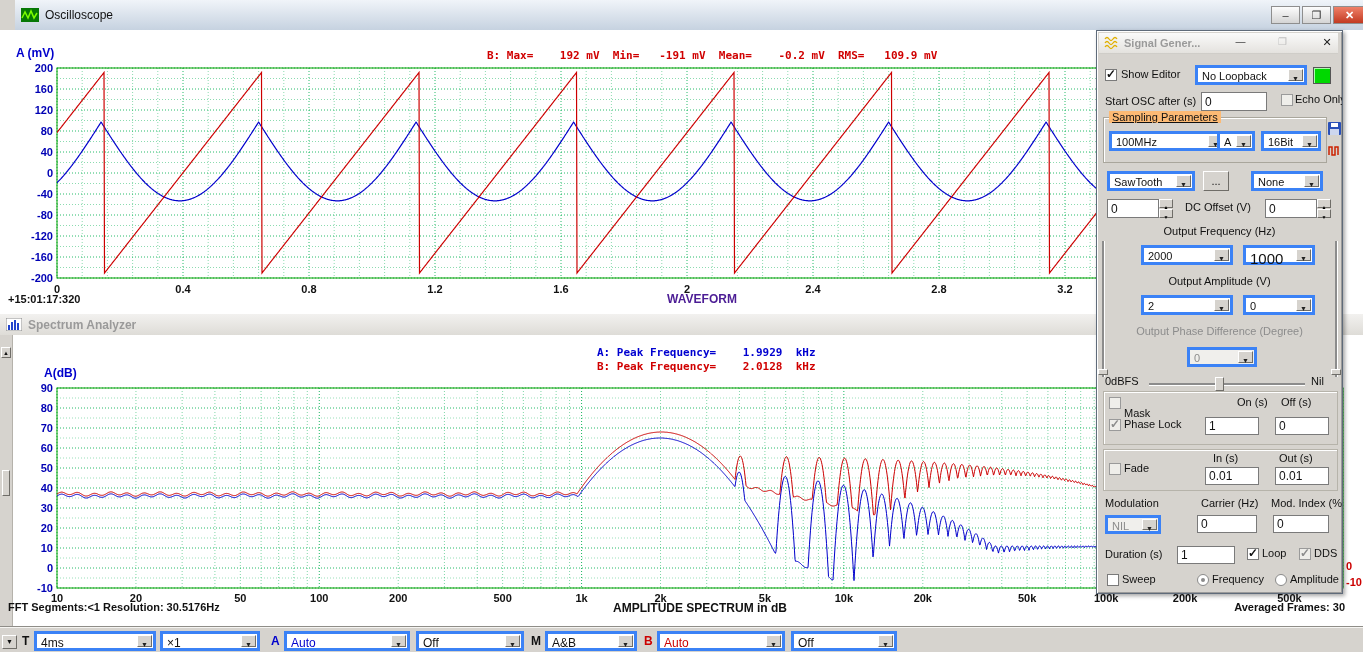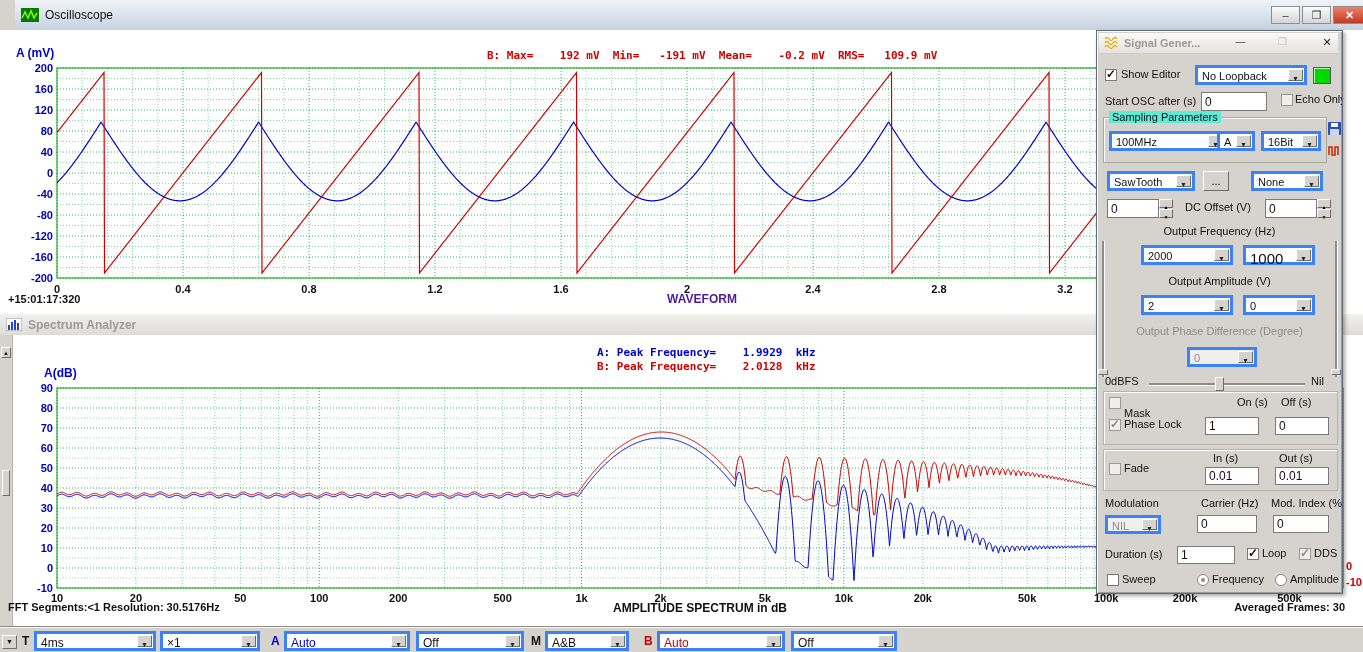--- a/index.html
+++ b/index.html
@@ -314,21 +314,21 @@
     <span class="lbl b" style="left:271px;top:7px;color:#0000cc;">A</span>
     <div class="combo" style="left:284px;top:4px;width:126px;">
       <span class="tx" style="color:#0000cc;">Auto</span>
         <span class="ar"></span>
     </div>
     <div class="combo" style="left:416px;top:4px;width:108px;">
       <span class="tx">Off</span>
         <span class="ar"></span>
     </div>
     <span class="lbl b" style="left:531px;top:7px;">M</span>
-    <div class="combo" style="left:545px;top:4px;width:84px;">
+    <div class="combo" style="left:545px;top:4px;width:92px;">
       <span class="tx">A&amp;B</span>
         <span class="ar"></span>
     </div>
     <span class="lbl b" style="left:644px;top:7px;color:#cc0000;">B</span>
     <div class="combo" style="left:657px;top:4px;width:128px;">
       <span class="tx" style="color:#cc0000;">Auto</span>
         <span class="ar"></span>
     </div>
     <div class="combo" style="left:791px;top:4px;width:106px;">
       <span class="tx">Off</span>
@@ -358,21 +358,21 @@
         <span class="ar"></span>
     </div>
     <div class="abs" style="left:216px;top:36px;width:16px;height:15px;background:#00d800;border:1px solid #555;box-shadow:inset 1px 1px 0 #aaffaa;"></div>
 
     <span class="sg-lbl dim" style="left:8px;top:64px;">Start OSC after (s)</span>
     <input class="edit" style="left: 104px; top: 61px; width: 66px;" value="0">
     <div class="cb dis" style="left:184px;top:63px;"></div>
     <span class="sg-lbl dim" style="left:198px;top:62px;">Echo Only</span>
 
     <div class="groupbox" style="left:6px;top:86px;width:222px;height:44px;"></div>
-    <span class="sg-lbl dim" style="left:12px;top:80px;background:#5eead4;padding:0 3px;">Sampling Parameters</span>
+    <span class="sg-lbl dim" style="left:12px;top:80px;background:#fdba74;padding:0 3px;text-decoration:underline;">Sampling Parameters</span>
     <div class="combo" style="left:12px;top:100px;width:118px;">
       <span class="tx" style="font-size:11px;">100MHz</span>
         <span class="ar"></span>
     </div>
     <div class="combo" style="left:120px;top:100px;width:38px;">
       <span class="tx" style="font-size:11px;">A</span>
         <span class="ar"></span>
     </div>
     <div class="combo" style="left:164px;top:100px;width:60px;">
       <span class="tx" style="font-size:11px;">16Bit</span>

